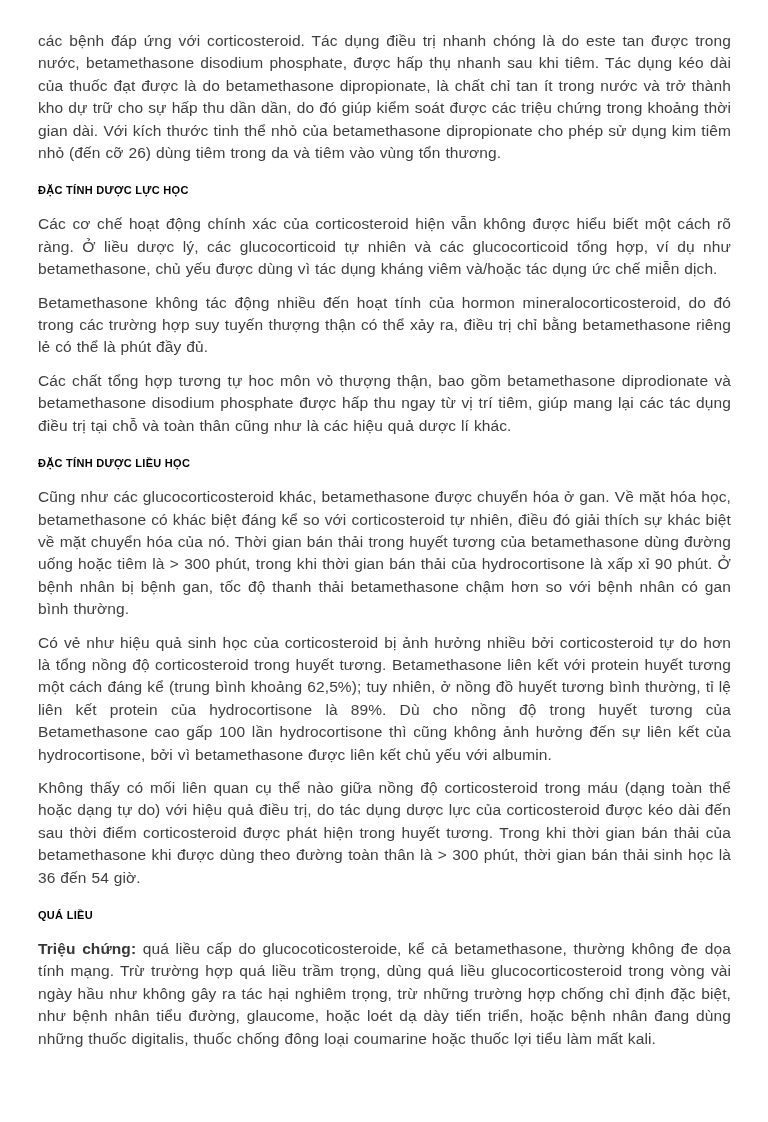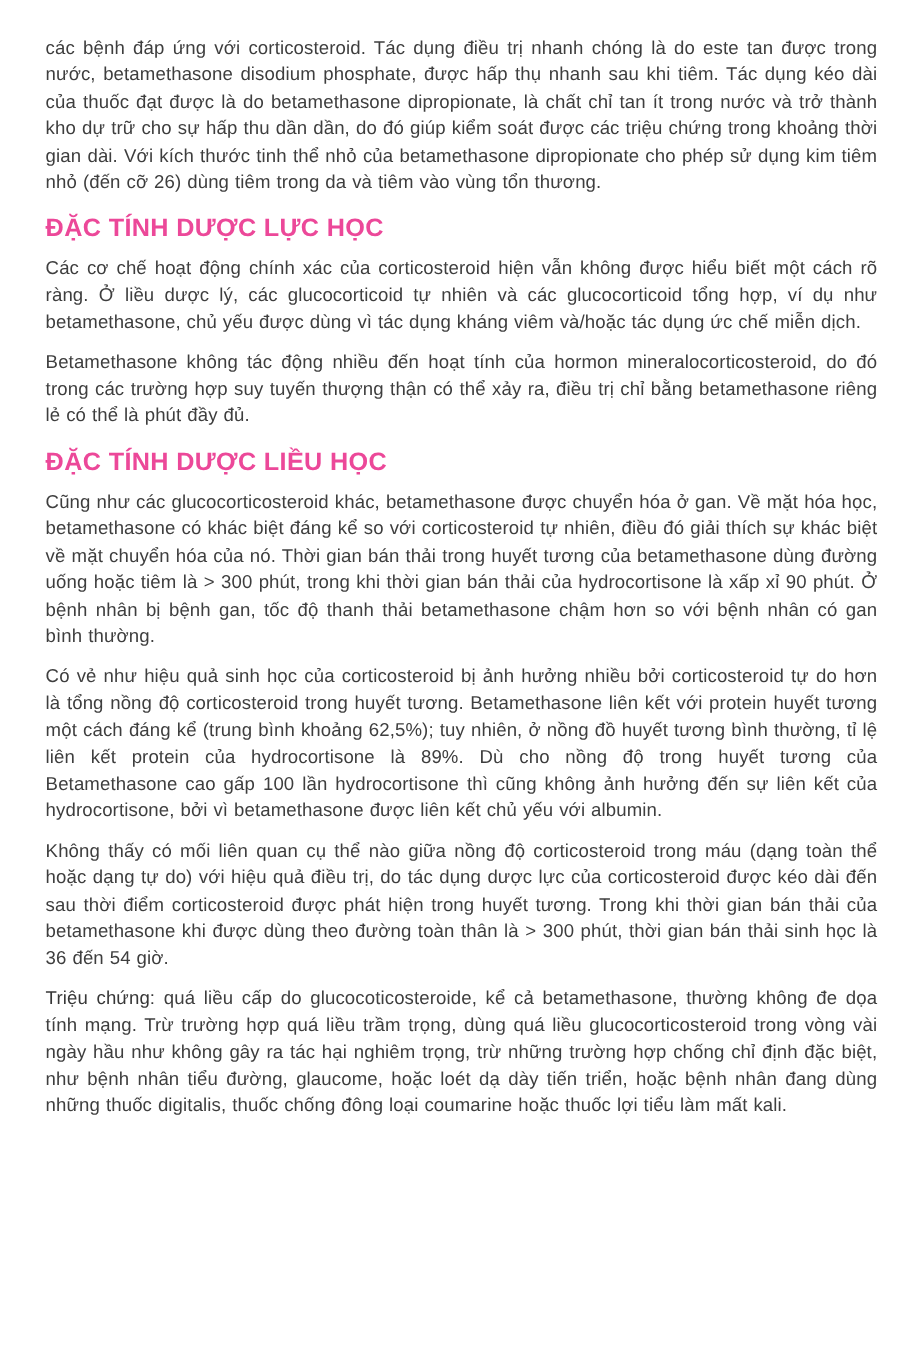--- a/index.html
+++ b/index.html
@@ -27,40 +27,42 @@
     margin: 0 0 11px 0;
     font-size: 15.5px;
     line-height: 22.4px;
     color: #3e3e3e;
     text-align: justify;
     letter-spacing: 0.1px;
     word-spacing: 0.5px;
   }
   .heading {
     margin: 16px 0 12px 0;
-    font-size: 21px;
+    font-size: 11px;
     line-height: 21px;
     font-weight: 700;
-    color: #ec4899;
+    color: #000000;
     text-align: left;
     letter-spacing: 0.3px;
   }
   .lead {
-    font-weight: 400;
+    font-weight: 700;
     color: #373737;
   }
 </style>
 </head>
 <body>
 
 <main class="page">
   <div class="doc-content" id="doc-content">
       <p class="paragraph">các bệnh đáp ứng với corticosteroid. Tác dụng điều trị nhanh chóng là do este tan được trong nước, betamethasone disodium phosphate, được hấp thụ nhanh sau khi tiêm. Tác dụng kéo dài của thuốc đạt được là do betamethasone dipropionate, là chất chỉ tan ít trong nước và trở thành kho dự trữ cho sự hấp thu dần dần, do đó giúp kiểm soát được các triệu chứng trong khoảng thời gian dài. Với kích thước tinh thể nhỏ của betamethasone dipropionate cho phép sử dụng kim tiêm nhỏ (đến cỡ 26) dùng tiêm trong da và tiêm vào vùng tổn thương.</p>
       <h2 class="heading">ĐẶC TÍNH DƯỢC LỰC HỌC</h2>
       <p class="paragraph">Các cơ chế hoạt động chính xác của corticosteroid hiện vẫn không được hiểu biết một cách rõ ràng. Ở liều dược lý, các glucocorticoid tự nhiên và các glucocorticoid tổng hợp, ví dụ như betamethasone, chủ yếu được dùng vì tác dụng kháng viêm và/hoặc tác dụng ức chế miễn dịch.</p>
       <p class="paragraph">Betamethasone không tác động nhiều đến hoạt tính của hormon mineralocorticosteroid, do đó trong các trường hợp suy tuyến thượng thận có thể xảy ra, điều trị chỉ bằng betamethasone riêng lẻ có thể là phút đầy đủ.</p>
+      <p class="paragraph">Các chất tổng hợp tương tự hoc môn vỏ thượng thận, bao gồm betamethasone diprodionate và betamethasone disodium phosphate được hấp thu ngay từ vị trí tiêm, giúp mang lại các tác dụng điều trị tại chỗ và toàn thân cũng như là các hiệu quả dược lí khác.</p>
       <h2 class="heading">ĐẶC TÍNH DƯỢC LIỀU HỌC</h2>
       <p class="paragraph">Cũng như các glucocorticosteroid khác, betamethasone được chuyển hóa ở gan. Về mặt hóa học, betamethasone có khác biệt đáng kể so với corticosteroid tự nhiên, điều đó giải thích sự khác biệt về mặt chuyển hóa của nó. Thời gian bán thải trong huyết tương của betamethasone dùng đường uống hoặc tiêm là &gt; 300 phút, trong khi thời gian bán thải của hydrocortisone là xấp xỉ 90 phút. Ở bệnh nhân bị bệnh gan, tốc độ thanh thải betamethasone chậm hơn so với bệnh nhân có gan bình thường.</p>
       <p class="paragraph">Có vẻ như hiệu quả sinh học của corticosteroid bị ảnh hưởng nhiều bởi corticosteroid tự do hơn là tổng nồng độ corticosteroid trong huyết tương. Betamethasone liên kết với protein huyết tương một cách đáng kể (trung bình khoảng 62,5%); tuy nhiên, ở nồng đồ huyết tương bình thường, tỉ lệ liên kết protein của hydrocortisone là 89%. Dù cho nồng độ trong huyết tương của Betamethasone cao gấp 100 lần hydrocortisone thì cũng không ảnh hưởng đến sự liên kết của hydrocortisone, bởi vì betamethasone được liên kết chủ yếu với albumin.</p>
       <p class="paragraph">Không thấy có mối liên quan cụ thể nào giữa nồng độ corticosteroid trong máu (dạng toàn thể hoặc dạng tự do) với hiệu quả điều trị, do tác dụng dược lực của corticosteroid được kéo dài đến sau thời điểm corticosteroid được phát hiện trong huyết tương. Trong khi thời gian bán thải của betamethasone khi được dùng theo đường toàn thân là &gt; 300 phút, thời gian bán thải sinh học là 36 đến 54 giờ.</p>
+      <h2 class="heading">QUÁ LIỀU</h2>
       <p class="paragraph"><span class="lead">Triệu chứng:</span> quá liều cấp do glucocoticosteroide, kể cả betamethasone, thường không đe dọa tính mạng. Trừ trường hợp quá liều trầm trọng, dùng quá liều glucocorticosteroid trong vòng vài ngày hầu như không gây ra tác hại nghiêm trọng, trừ những trường hợp chống chỉ định đặc biệt, như bệnh nhân tiểu đường, glaucome, hoặc loét dạ dày tiến triển, hoặc bệnh nhân đang dùng những thuốc digitalis, thuốc chống đông loại coumarine hoặc thuốc lợi tiểu làm mất kali.</p>
     </div>
 </main>
 
 </body></html>

